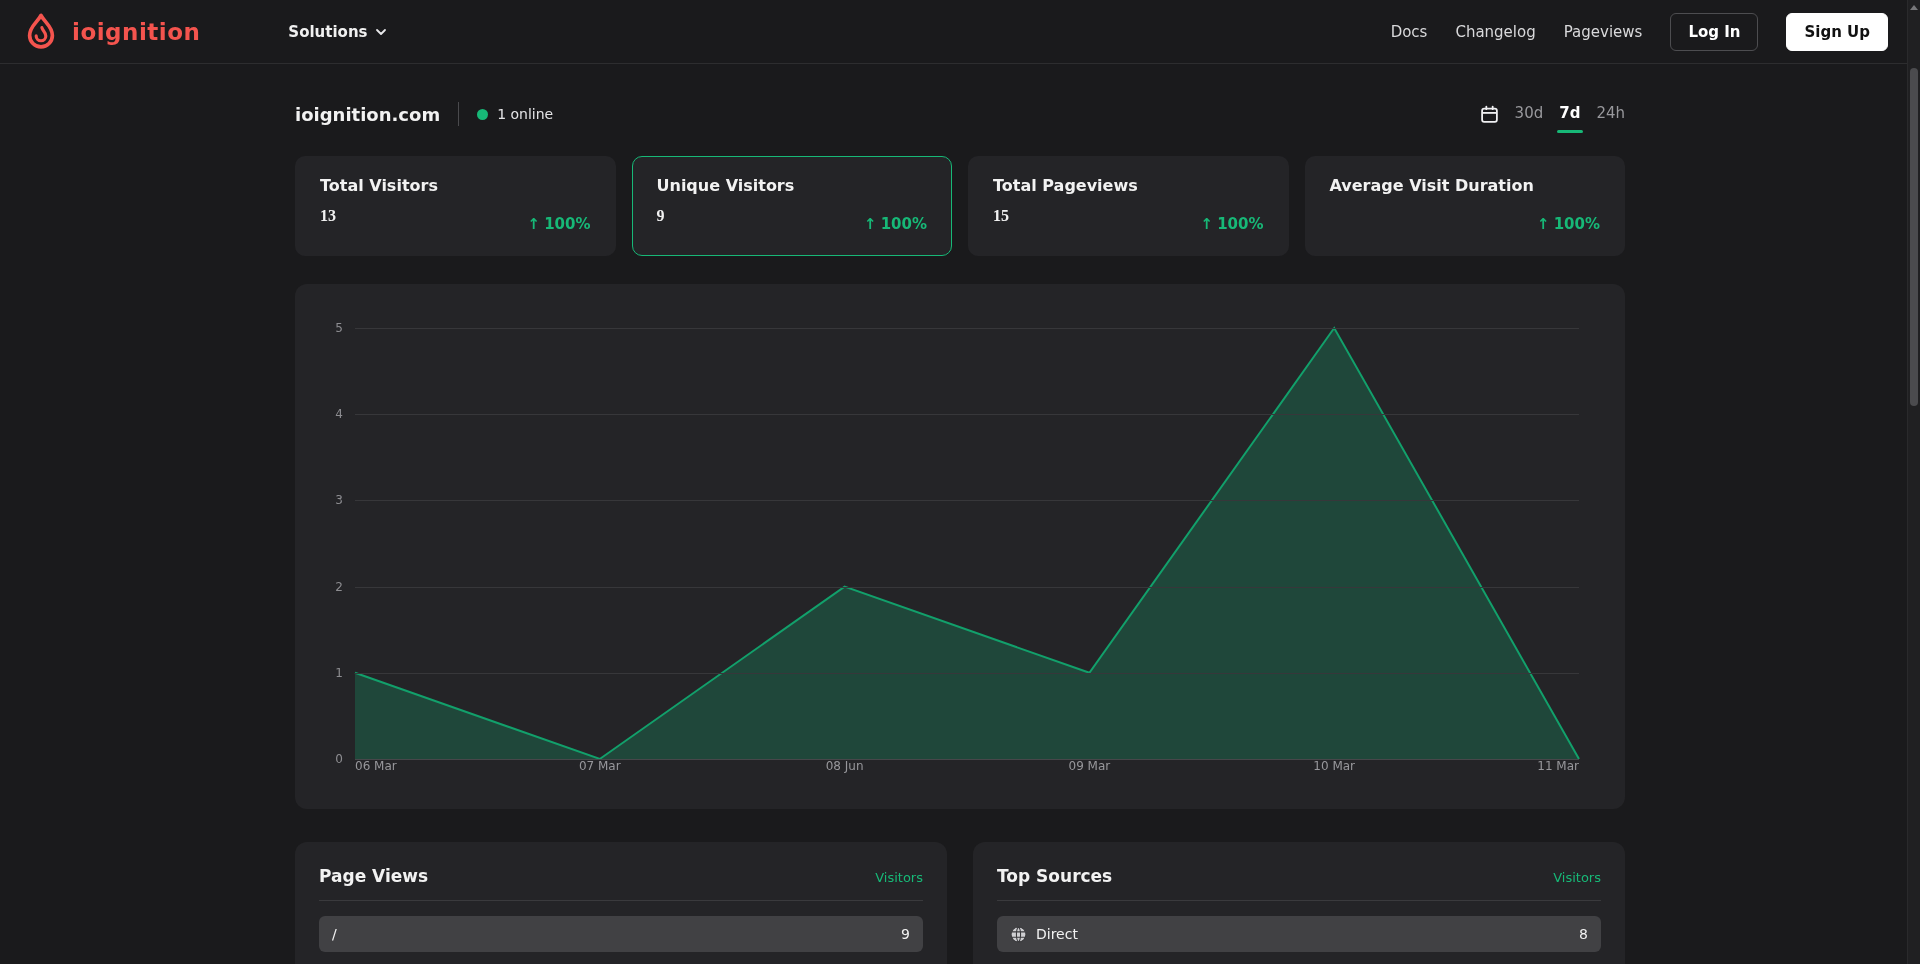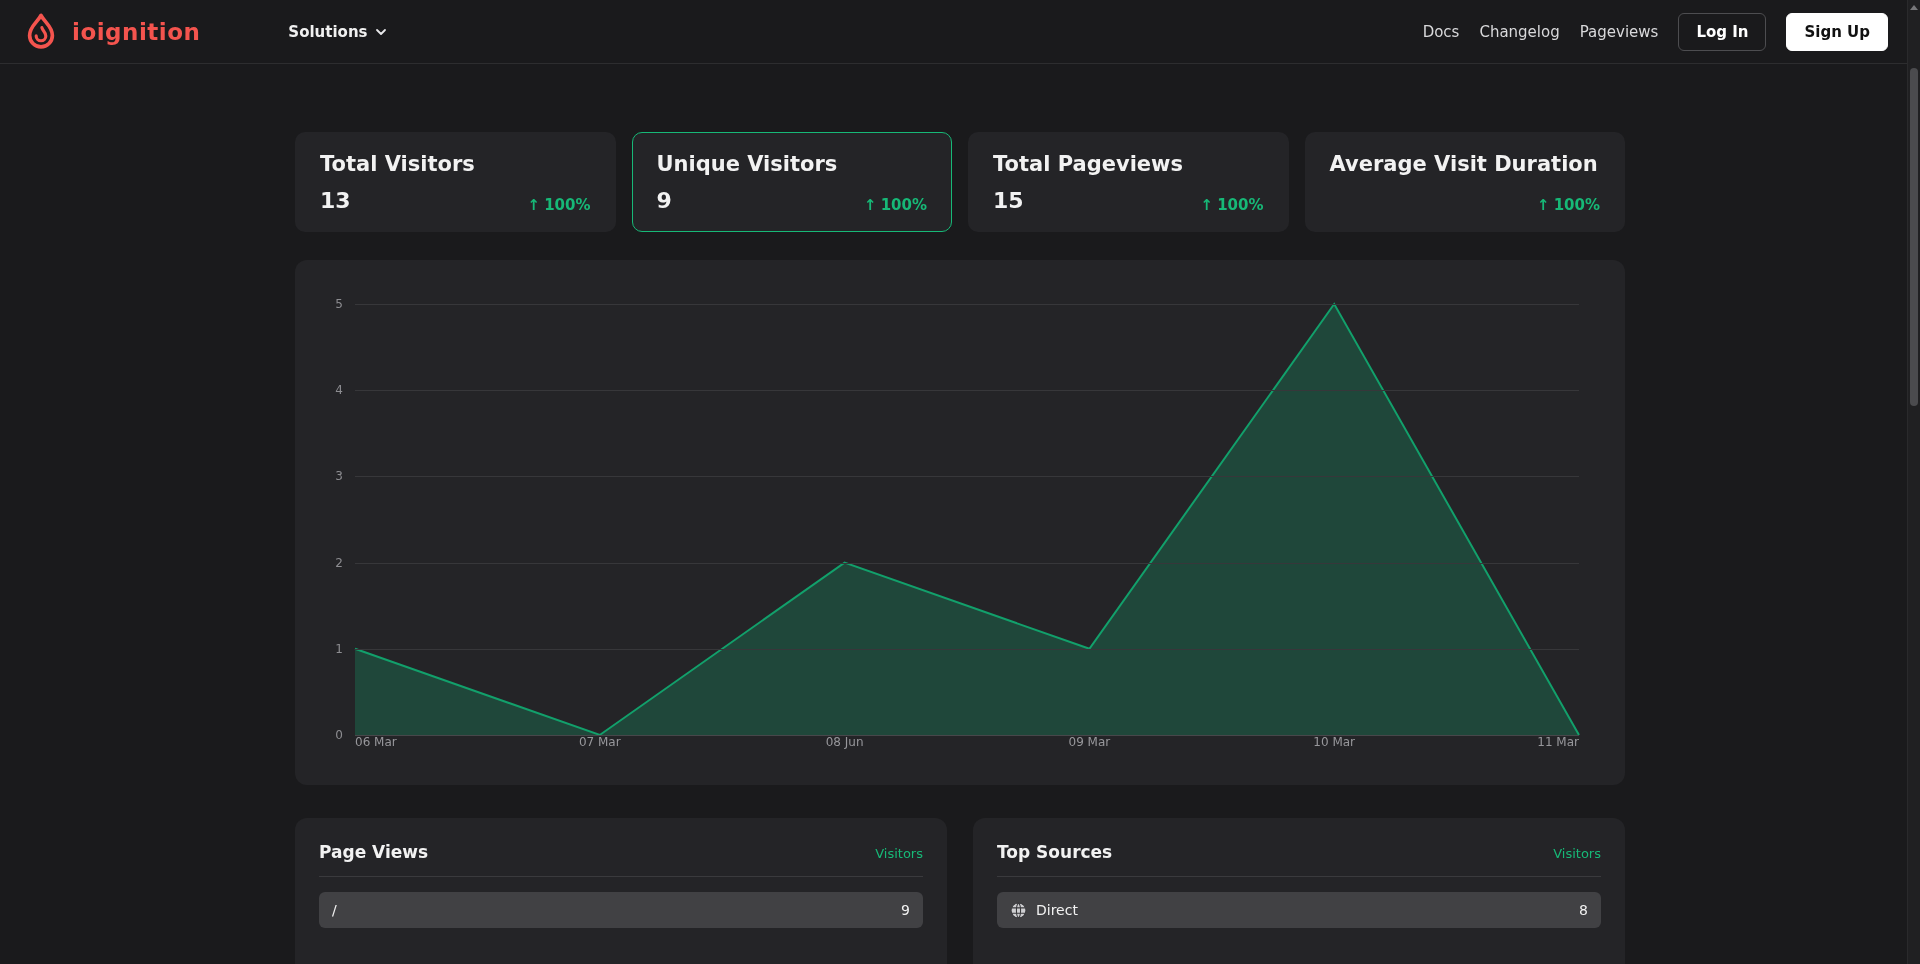--- a/index.html
+++ b/index.html
@@ -16,21 +16,21 @@
   .navbar {
     height:64px; display:flex; align-items:center;
     padding:0 26px 0 20px;
     border-bottom:1px solid #2d2d2f;
     background:#1a1a1c;
   }
   .nav-left { display:flex; align-items:center;gap:42px; }
   .logo-wrap { display:flex; align-items:center; gap:10px; cursor:pointer; }
   .brand { color:#f4544e; font-size:23px; font-weight:700; letter-spacing:.5px; }
   .solutions { display:flex; gap:7px; margin-left:46px; font-size:15px; font-weight:600; color:#f0f0f0; cursor:pointer; }
-  .nav-right { margin-left:auto; display:flex; align-items:center; gap:20px; }
+  .nav-right { margin-left:auto; display:flex; align-items:center; gap:28px; }
   .nav-link { color:#d9d9db; font-size:15px; text-decoration:none; cursor:pointer; }
   .btn { font-family:inherit; font-size:15px; font-weight:700; border-radius:6px; padding:9px 17px; cursor:pointer; }
   .btn-outline { background:transparent; color:#fff; border:1px solid #4d4d50; }
   .btn-solid { background:#ffffff; color:#111; border:1px solid #ffffff; margin-right:6px; }
 
   
   .main { width:1330px; margin:0 auto; padding-top:38px; }
 
   .site-header { display:flex; align-items:center; }
   .domain { font-size:18px; font-weight:700; }
@@ -46,23 +46,23 @@
     bottom:-9px; width:26px; height:3px; border-radius:2px; background:#17b877;
   }
 
   
   .stats-row { display:grid; grid-template-columns:repeat(4,1fr); gap:16px; margin-top:30px; }
   .stat-card {
     background:#242427; border:1.5px solid transparent; border-radius:10px;
     padding:19px 24px; height:100px; cursor:pointer;
   }
   .stat-card.selected { border-color:#17b877; }
-  .stat-label { font-size:21px; font-weight:600; color:#f2f2f2; }
+  .stat-label { font-size:16px; font-weight:600; color:#f2f2f2; }
   .stat-bottom { display:flex; align-items:flex-end; justify-content:space-between; margin-top:12px; }
-  .stat-value { font-size:22px; font-weight:700; min-height:26px; }
+  .stat-value { font-size:16px; font-weight:700; min-height:26px;font-family:Liberation Serif, serif; }
   .stat-change { color:#17b877; font-size:15px; font-weight:700; display:flex; align-items:center; gap:4px; }
 
   
   .chart-panel { background:#242427; border-radius:12px; margin-top:28px; padding:44px 46px 32px 26px; }
   .chart-body { display:flex; align-items:flex-start; }
   .y-col { width:22px; height:431px; position:relative; margin-right:12px; flex:none; }
   .ytick { position:absolute; right:0; transform:translateY(-50%); font-size:12px; color:#8d8d91; }
   .plot-col { flex:1; }
   .plot-area { height:431px; position:relative; }
   .gridline { position:absolute; left:0; right:0; height:1px; background:#37373a; }
@@ -130,20 +130,40 @@
     <a class="nav-link">Docs</a>
     <a class="nav-link">Changelog</a>
     <a class="nav-link">Pageviews</a>
     <button class="btn btn-outline">Log In</button>
     <button class="btn btn-solid">Sign Up</button>
   </div>
 </nav>
 
 <main class="main">
 
+  <div class="site-header">
+    <span class="domain">ioignition.com</span>
+    <span class="vdiv"></span>
+    <span class="online">
+      <span class="dot"></span>
+      <span>1 online</span>
+    </span>
+    <div class="range-picker">
+      <span class="icon">
+        <svg width="19" height="19" viewBox="0 0 18 18" fill="none">
+          <rect x="2" y="3.5" width="14" height="12.5" rx="2" stroke="#f0f0f2" stroke-width="1.7"></rect>
+          <path d="M2 7.5 H16" stroke="#f0f0f2" stroke-width="1.7"></path>
+          <path d="M6 1.5 V4 M12 1.5 V4" stroke="#f0f0f2" stroke-width="1.7" stroke-linecap="round"></path>
+        </svg>
+      </span>
+      <span class="range-item">30d</span>
+      <span class="range-item active">7d</span>
+      <span class="range-item">24h</span>
+    </div>
+  </div>
 
   <div class="stats-row">
     <div class="stat-card">
       <div class="stat-label">Total Visitors</div>
       <div class="stat-bottom">
         <span class="stat-value">13</span>
         <span class="stat-change">
           <span>↑</span>
           <span>100%</span>
         </span>

